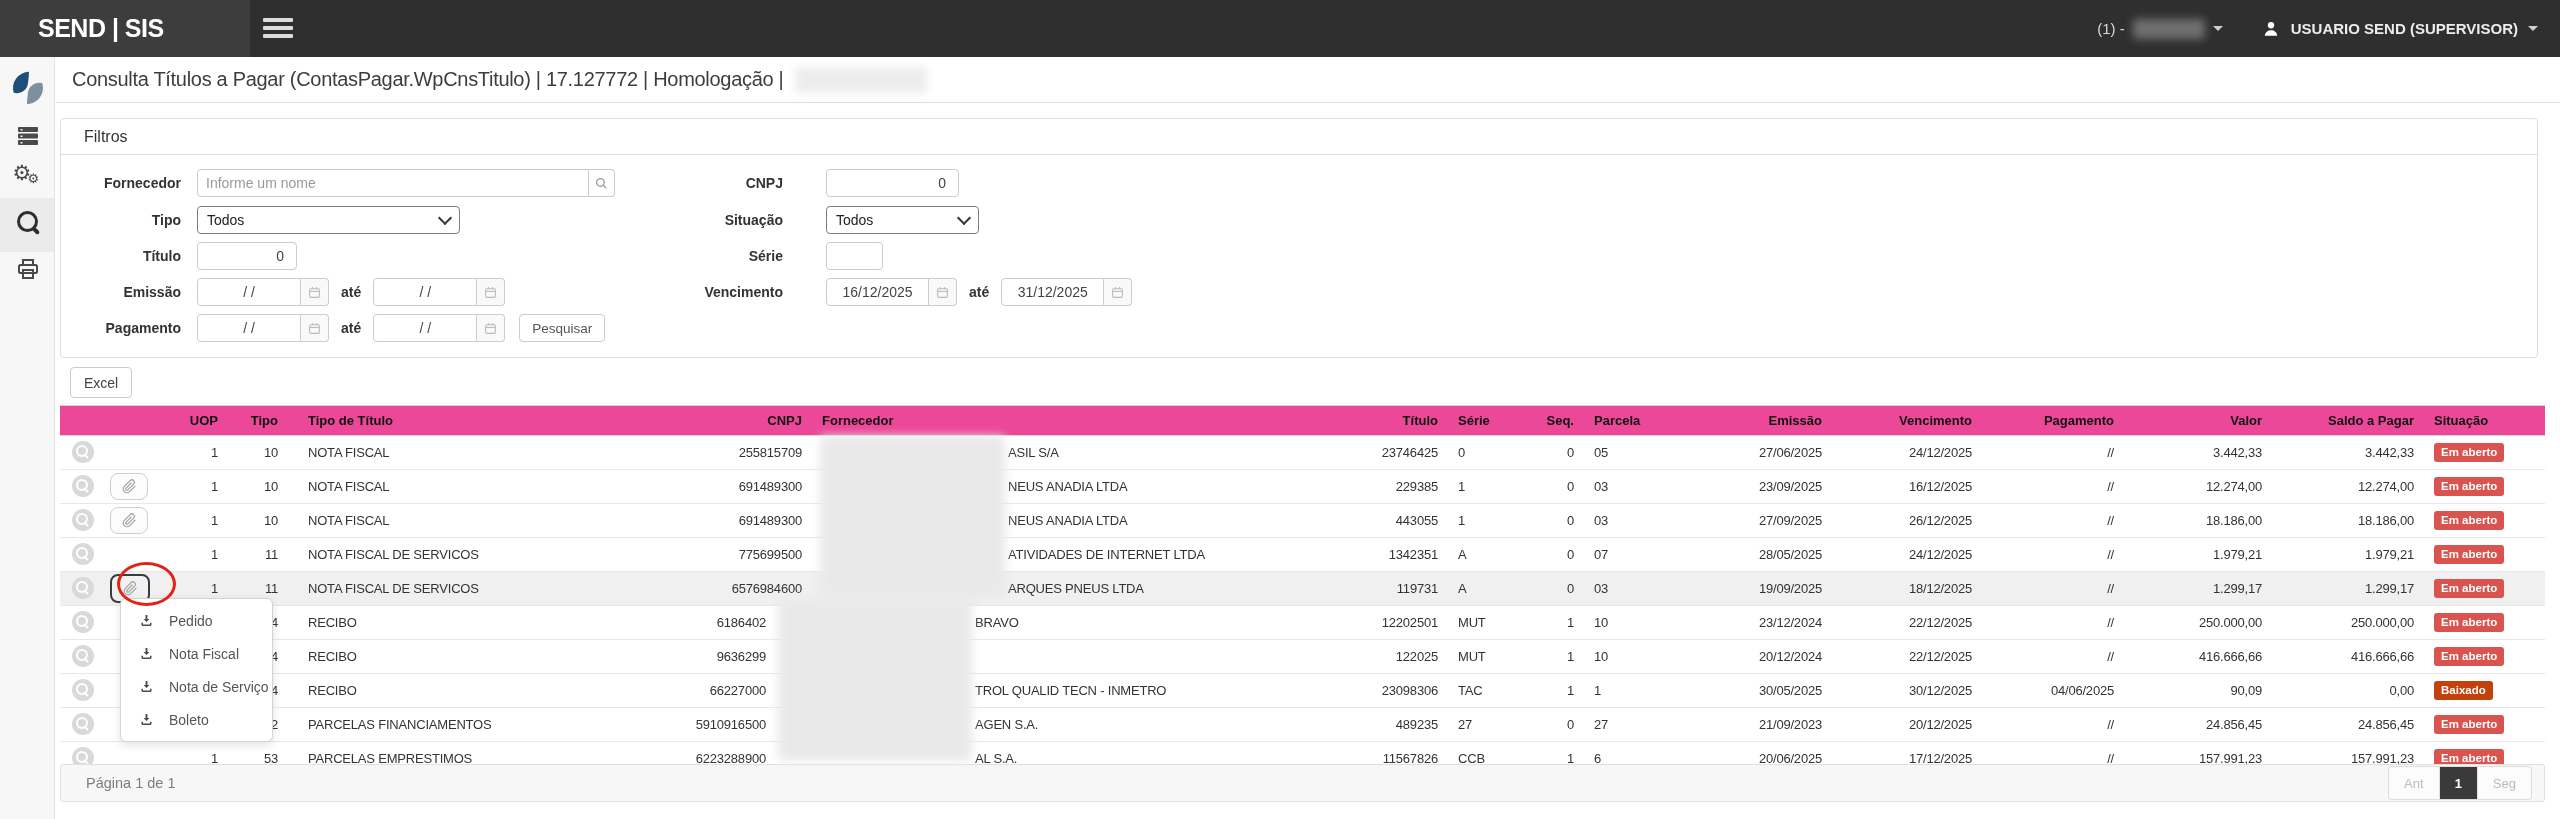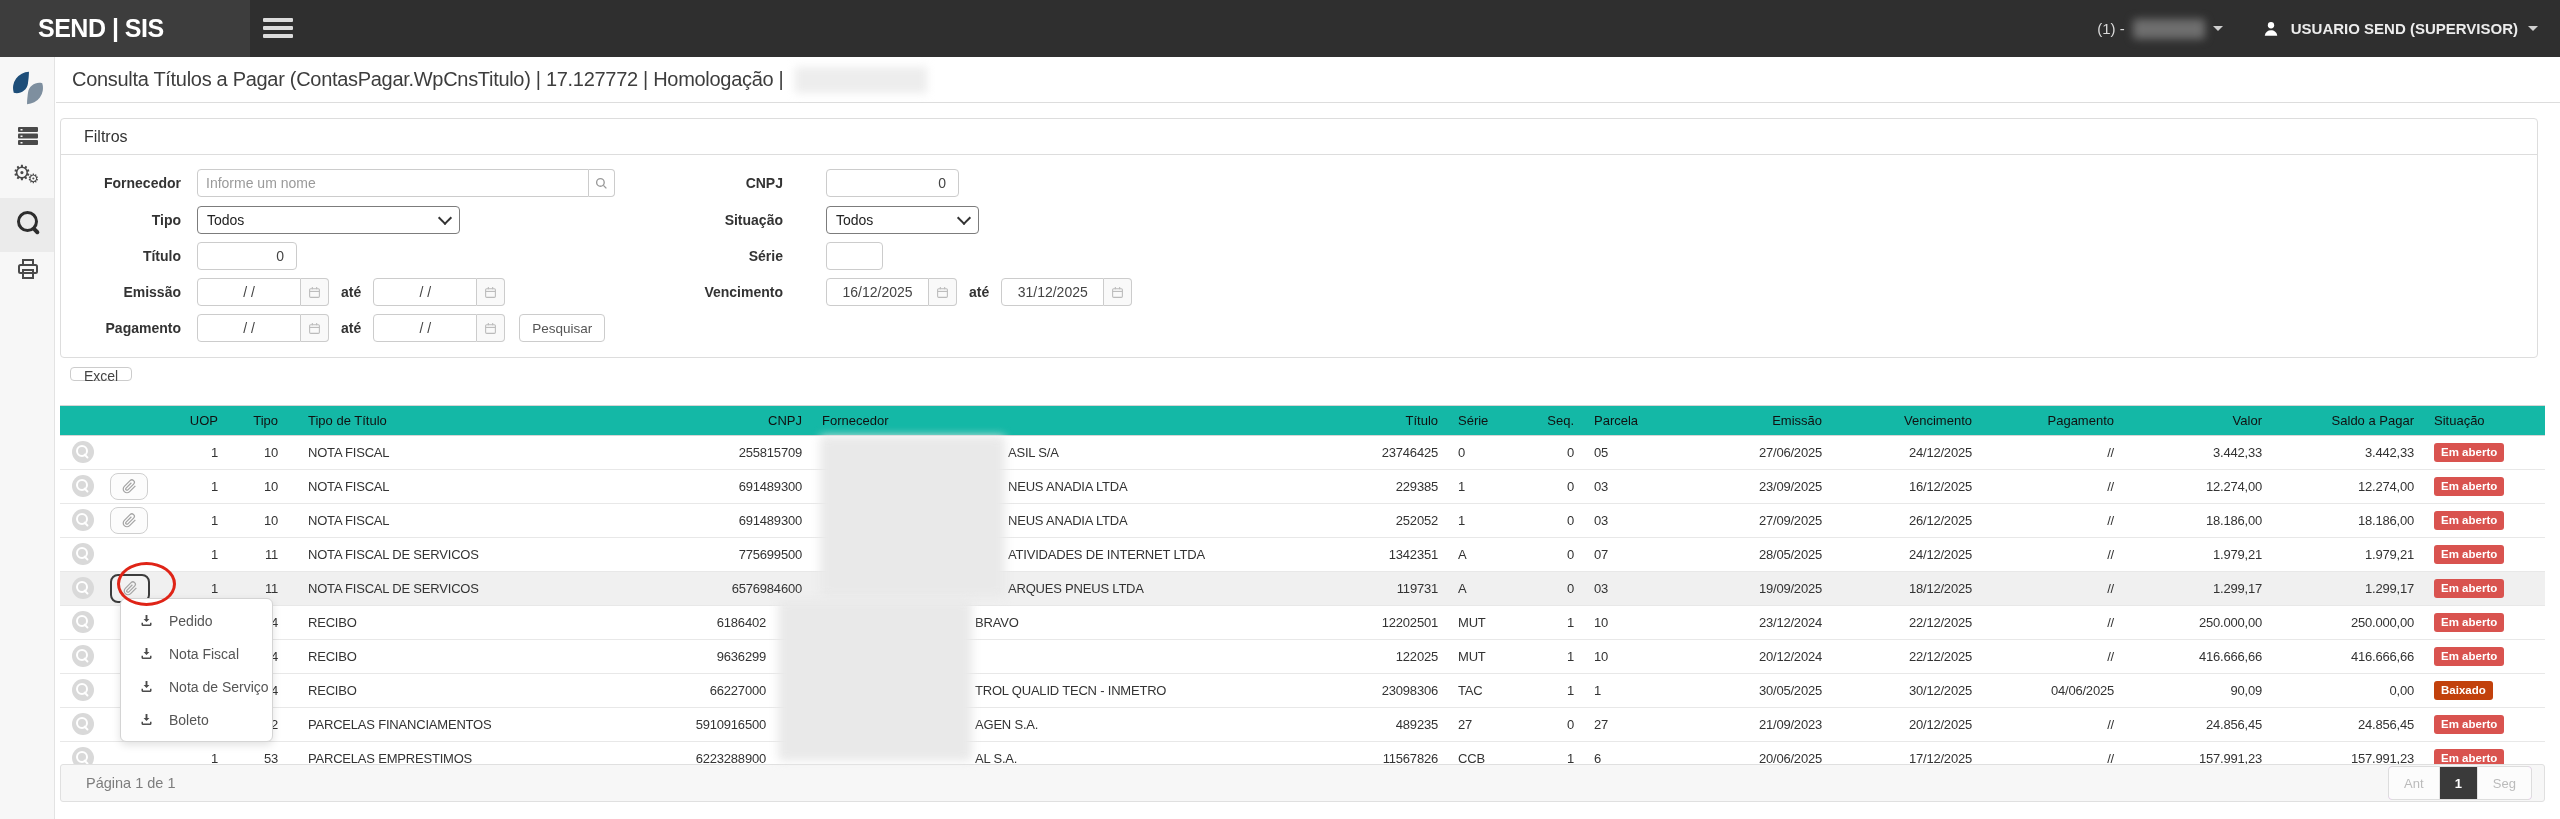--- a/index.html
+++ b/index.html
@@ -59,30 +59,30 @@
   .selectbox{height:28px;border:1px solid #7c7c7c;border-radius:4px;display:flex;align-items:center;
              justify-content:space-between;padding:0 9px;font-size:14px;color:#222;box-sizing:border-box;
              background:#fff;cursor:pointer;}
   .chev{width:8px;height:8px;border-right:2.2px solid #333;border-bottom:2.2px solid #333;
         transform:rotate(45deg);margin-top:-4px;flex:none;}
   .ate{font-weight:bold;font-size:14px;color:#333;margin:0 12px;}
   .btn{height:28px;border:1px solid #ccc;border-radius:4px;background:#fff;color:#555;font-size:13.5px;
        padding:0 12px;cursor:pointer;font-family:"Liberation Sans",sans-serif;}
 
   
-  .excel-btn{position:absolute;left:70px;top:367px;height:14px;padding:0 13px;border:1px solid #ccc;
+  .excel-btn{position:absolute;left:70px;top:367px;height:31px;padding:0 13px;border:1px solid #ccc;
              border-radius:4px;background:#fff;color:#444;font-size:14px;cursor:pointer;
              font-family:"Liberation Sans",sans-serif;}
 
   
   .tablewrap{position:absolute;left:60px;top:405px;width:2485px;}
   .thead,.trow{display:grid;align-items:center;
     grid-template-columns:42px 66px 60px 60px 352px 172px 523px 113px 92px 44px 116px 132px 150px 142px 148px 152px 121px;}
-  .thead{height:29px;background:#14b8a6;border-top:1px solid #d5d5d5;border-bottom:1px solid #d5d5d5;
-         font-weight:normal;font-size:13px;color:#111;}
+  .thead{height:29px;background:#ec4899;border-top:1px solid #d5d5d5;border-bottom:1px solid #d5d5d5;
+         font-weight:bold;font-size:13px;color:#111;}
   .trow{height:33px;border-bottom:1px solid #e8e8e8;font-size:13px;color:#333;background:#fff;letter-spacing:-0.2px;}
   .trow.hl{background:#f0f0f0;}
   .cell{white-space:nowrap;overflow:hidden;}
   .ar{text-align:right;padding-right:10px;box-sizing:border-box;}
   .al{padding-left:10px;box-sizing:border-box;}
   .c-tipo_titulo{padding-left:20px;box-sizing:border-box;}
   .grp-a .c-fornecedor{padding-left:196px;box-sizing:border-box;}
   .grp-b .c-fornecedor{padding-left:163px;box-sizing:border-box;}
   .grp-b .c-cnpj{padding-right:46px;}
   .badge{display:inline-block;padding:3px 7px 3.5px;border-radius:3px;color:#fff;font-size:11.5px;
@@ -377,21 +377,21 @@
               <svg width="15" height="15" viewBox="0 0 24 24" fill="none" stroke="#a5a5a5" stroke-width="2">
                 <path d="M21.4 11.05l-9.19 9.19a6 6 0 0 1-8.49-8.49l9.19-9.19a4 4 0 0 1 5.66 5.66l-9.2 9.19a2 2 0 0 1-2.83-2.83l8.49-8.48"></path>
               </svg>
             </div>
           </div>
           <div class="cell ar c-uop">1</div>
           <div class="cell ar c-tipo">10</div>
           <div class="cell c-tipo_titulo c-tipo_titulo">NOTA FISCAL</div>
           <div class="cell ar c-cnpj">691489300</div>
           <div class="cell al c-fornecedor">NEUS ANADIA LTDA</div>
-          <div class="cell ar c-titulo">252052</div>
+          <div class="cell ar c-titulo">443055</div>
           <div class="cell al c-serie">1</div>
           <div class="cell ar c-seq">0</div>
           <div class="cell al c-parcela">03</div>
           <div class="cell ar c-emissao">27/09/2025</div>
           <div class="cell ar c-vencimento">26/12/2025</div>
           <div class="cell ar c-pagamento">//</div>
           <div class="cell ar c-valor">18.186,00</div>
           <div class="cell ar c-saldo">18.186,00</div>
           <div class="cell al c-situacao"><span class="badge" style="background: rgb(217, 83, 79);">Em aberto</span></div>
         </div>

